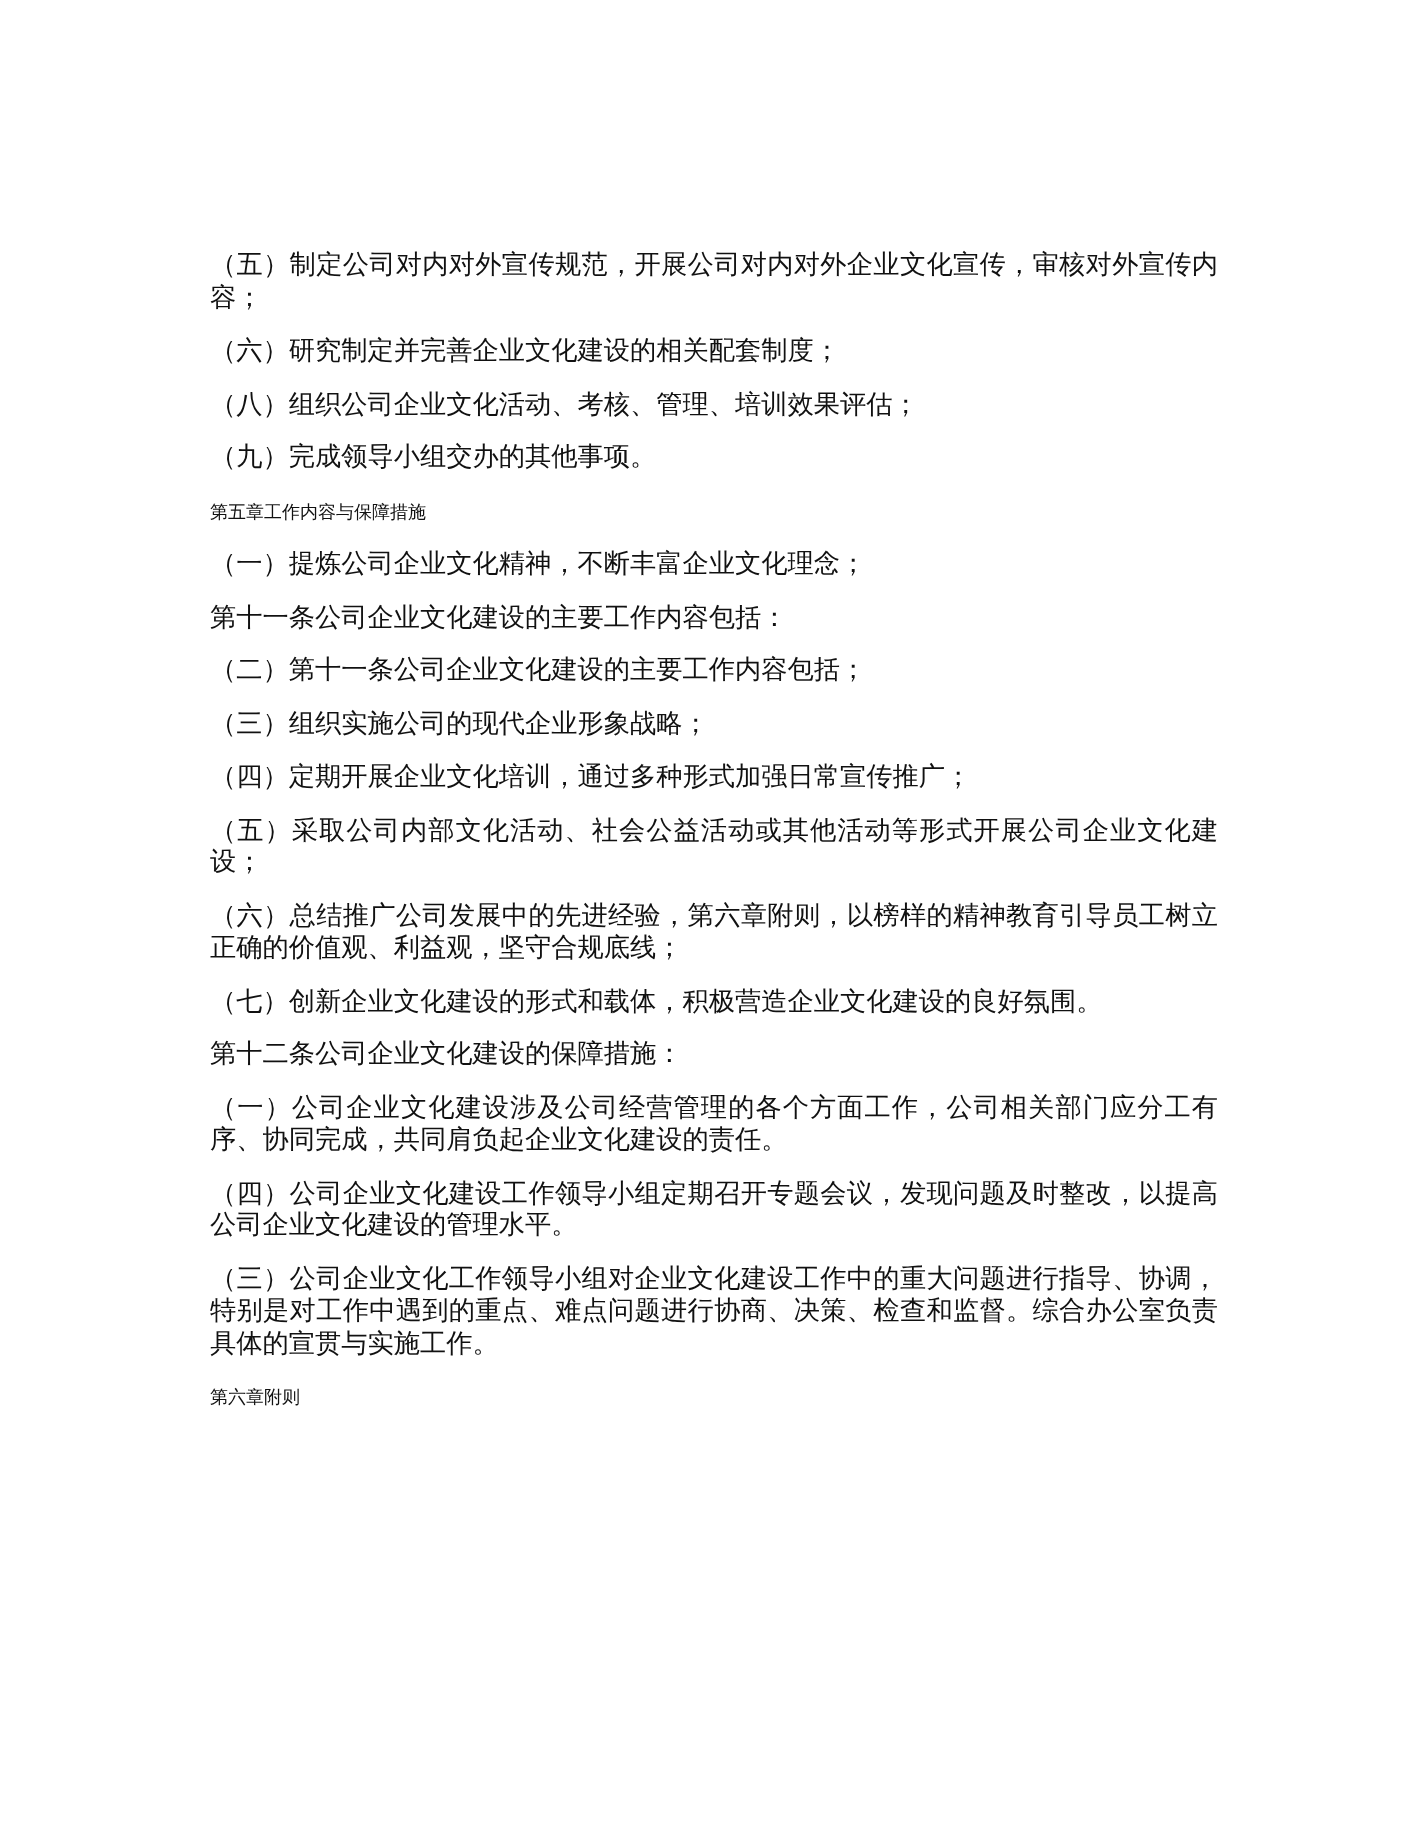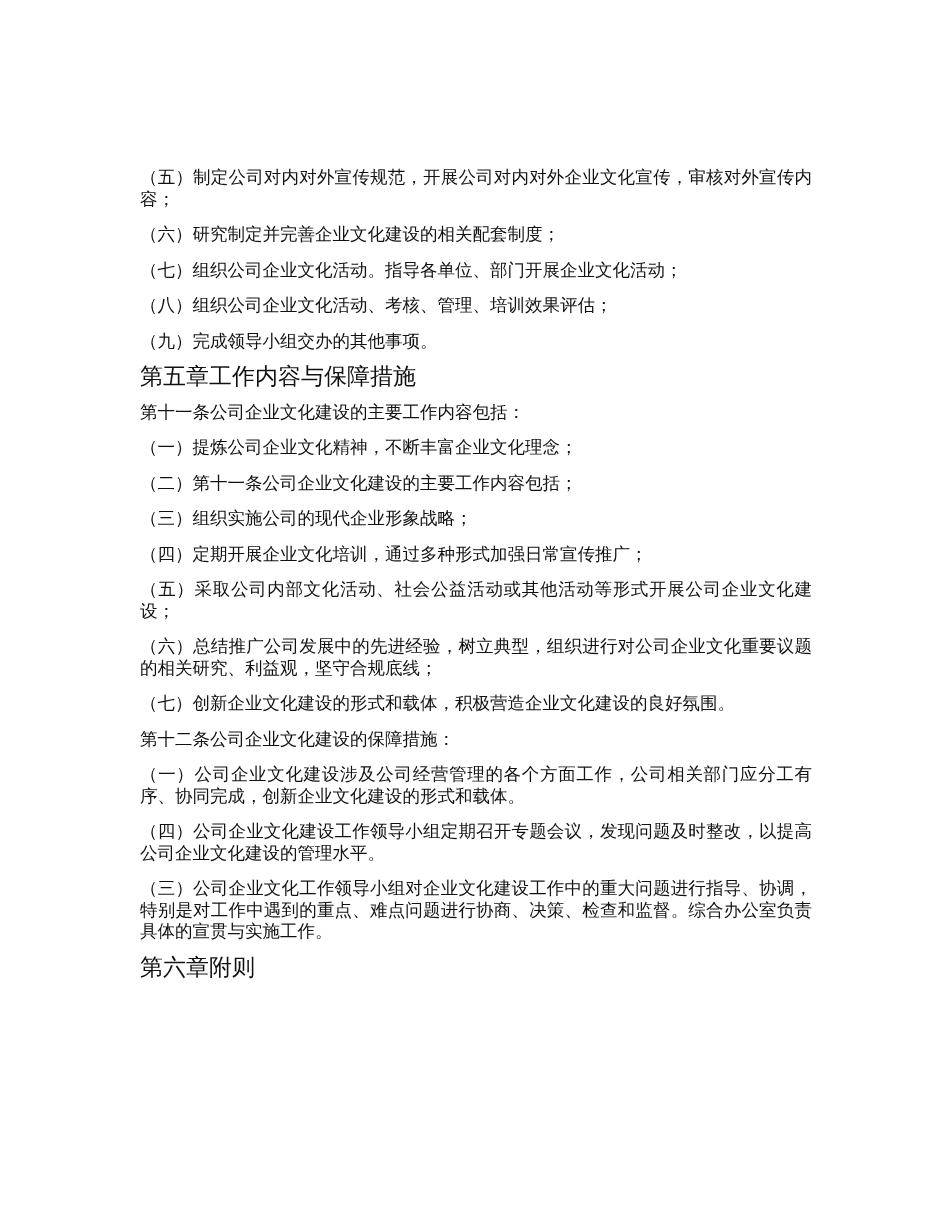--- a/index.html
+++ b/index.html
@@ -24,41 +24,40 @@
     }
     .para {
       margin: 0 0 14px 0;
       font-size: 17.5px;
       line-height: 21.5px;
       letter-spacing: 0px;
       text-align: justify;
       word-break: break-all;
     }
     .heading {
-      font-size: 23px;
+      font-size: 12px;
       line-height: 21.5px;
       margin: 0 0 14px 0;
     }
   </style>
 </head>
 <body>
 
 <div class="page">
   <p class="para">（五）制定公司对内对外宣传规范，开展公司对内对外企业文化宣传，审核对外宣传内容；</p>
   <p class="para">（六）研究制定并完善企业文化建设的相关配套制度；</p>
-  <p class="para">（七）组织公司企业文化活动。指导各单位、部门开展企业文化活动；</p>
   <p class="para">（八）组织公司企业文化活动、考核、管理、培训效果评估；</p>
   <p class="para">（九）完成领导小组交办的其他事项。</p>
   <p class="para heading">第五章工作内容与保障措施</p>
+  <p class="para">（一）提炼公司企业文化精神，不断丰富企业文化理念；</p>
   <p class="para">第十一条公司企业文化建设的主要工作内容包括：</p>
-  <p class="para">（一）提炼公司企业文化精神，不断丰富企业文化理念；</p>
   <p class="para">（二）第十一条公司企业文化建设的主要工作内容包括；</p>
   <p class="para">（三）组织实施公司的现代企业形象战略；</p>
   <p class="para">（四）定期开展企业文化培训，通过多种形式加强日常宣传推广；</p>
   <p class="para">（五）采取公司内部文化活动、社会公益活动或其他活动等形式开展公司企业文化建设；</p>
-  <p class="para">（六）总结推广公司发展中的先进经验，树立典型，组织进行对公司企业文化重要议题的相关研究、利益观，坚守合规底线；</p>
+  <p class="para">（六）总结推广公司发展中的先进经验，第六章附则，以榜样的精神教育引导员工树立正确的价值观、利益观，坚守合规底线；</p>
   <p class="para">（七）创新企业文化建设的形式和载体，积极营造企业文化建设的良好氛围。</p>
   <p class="para">第十二条公司企业文化建设的保障措施：</p>
-  <p class="para">（一）公司企业文化建设涉及公司经营管理的各个方面工作，公司相关部门应分工有序、协同完成，创新企业文化建设的形式和载体。</p>
+  <p class="para">（一）公司企业文化建设涉及公司经营管理的各个方面工作，公司相关部门应分工有序、协同完成，共同肩负起企业文化建设的责任。</p>
   <p class="para">（四）公司企业文化建设工作领导小组定期召开专题会议，发现问题及时整改，以提高公司企业文化建设的管理水平。</p>
   <p class="para">（三）公司企业文化工作领导小组对企业文化建设工作中的重大问题进行指导、协调，特别是对工作中遇到的重点、难点问题进行协商、决策、检查和监督。综合办公室负责具体的宣贯与实施工作。</p>
   <p class="para heading">第六章附则</p>
 </div>
 
 </body></html>

